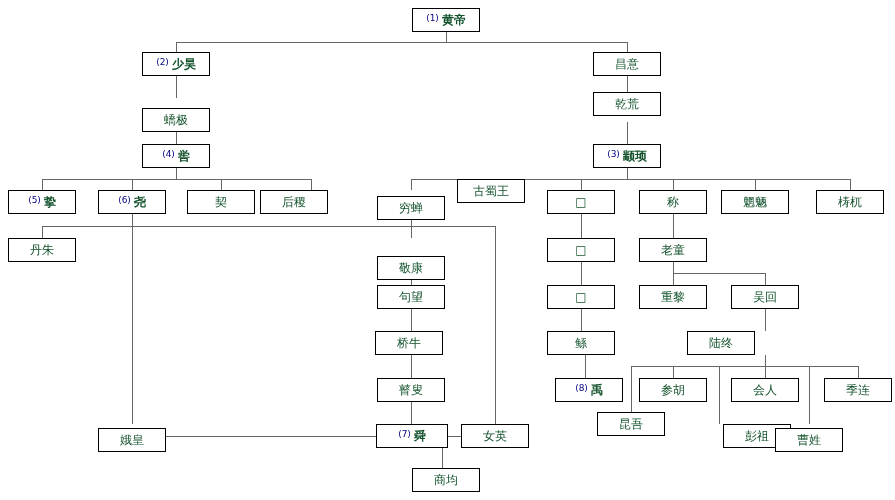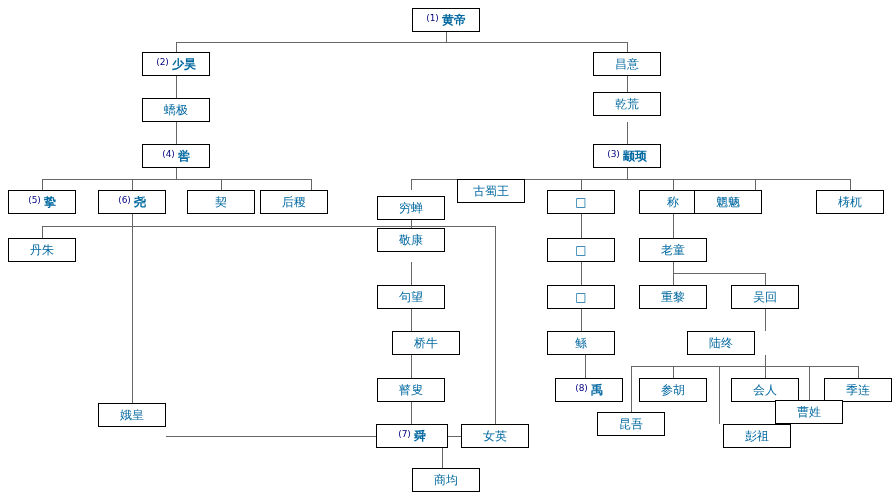--- a/index.html
+++ b/index.html
@@ -10,21 +10,21 @@
   }
   svg.edges { position:absolute; left:0; top:0; pointer-events:none; }
   .node {
     position:absolute; width:68px; height:24px;
     border:1px solid #000; background:#fff;
     display:flex; align-items:center; justify-content:center;
     font-size:12px; color:#000080; white-space:nowrap; line-height:1;
   }
   .node.wide { width:72px; }
   .node .num { font-size:9px; margin-right:3px; transform:translateY(-2px); color:#000080; }
-  .node .name { color:#0369a1; }
+  .node .name { color:#14532d; }
   .node.numbered .name { font-weight:bold; }
 </style>
 </head>
 <body>
 
 <div class="canvas">
 
   <svg class="edges" width="895" height="500" shape-rendering="crispEdges">
     <g stroke="#666666" stroke-width="1">
 
@@ -101,21 +101,21 @@
   </div>
 
   <div class="node numbered" style="left:142px;top:52px">
     <span class="num">(2)</span>
     <span class="name">少昊</span>
   </div>
   <div class="node" style="left:593px;top:52px">
     <span class="name">昌意</span>
   </div>
 
-  <div class="node" style="left:142px;top:98px">
+  <div class="node" style="left:142px;top:108px">
     <span class="name">蟜极</span>
   </div>
   <div class="node" style="left:593px;top:92px">
     <span class="name">乾荒</span>
   </div>
 
   <div class="node numbered" style="left:142px;top:144px">
     <span class="num">(4)</span>
     <span class="name">喾</span>
   </div>
@@ -143,31 +143,31 @@
   </div>
   <div class="node" style="left:457px;top:179px">
     <span class="name">古蜀王</span>
   </div>
   <div class="node" style="left:547px;top:190px">
     <span class="name">□</span>
   </div>
   <div class="node" style="left:639px;top:190px">
     <span class="name">称</span>
   </div>
-  <div class="node" style="left:694px;top:190px">
+  <div class="node" style="left:721px;top:190px">
     <span class="name">魍魉</span>
   </div>
   <div class="node" style="left:816px;top:190px">
     <span class="name">梼杌</span>
   </div>
 
   <div class="node" style="left:8px;top:238px">
     <span class="name">丹朱</span>
   </div>
-  <div class="node" style="left:377px;top:228px">
+  <div class="node" style="left:377px;top:256px">
     <span class="name">敬康</span>
   </div>
   <div class="node" style="left:547px;top:238px">
     <span class="name">□</span>
   </div>
   <div class="node" style="left:639px;top:238px">
     <span class="name">老童</span>
   </div>
 
   <div class="node" style="left:377px;top:285px">
@@ -176,21 +176,21 @@
   <div class="node" style="left:547px;top:285px">
     <span class="name">□</span>
   </div>
   <div class="node" style="left:639px;top:285px">
     <span class="name">重黎</span>
   </div>
   <div class="node" style="left:731px;top:285px">
     <span class="name">吴回</span>
   </div>
 
-  <div class="node" style="left:392px;top:331px">
+  <div class="node" style="left:375px;top:331px">
     <span class="name">桥牛</span>
   </div>
   <div class="node" style="left:547px;top:331px">
     <span class="name">鲧</span>
   </div>
   <div class="node" style="left:687px;top:331px">
     <span class="name">陆终</span>
   </div>
 
   <div class="node" style="left:377px;top:378px">
@@ -203,37 +203,37 @@
   <div class="node" style="left:639px;top:378px">
     <span class="name">参胡</span>
   </div>
   <div class="node" style="left:731px;top:378px">
     <span class="name">会人</span>
   </div>
   <div class="node" style="left:824px;top:378px">
     <span class="name">季连</span>
   </div>
 
-  <div class="node" style="left:98px;top:403px">
+  <div class="node" style="left:98px;top:428px">
     <span class="name">娥皇</span>
   </div>
   <div class="node numbered wide" style="left:376px;top:424px">
     <span class="num">(7)</span>
     <span class="name">舜</span>
   </div>
   <div class="node" style="left:461px;top:424px">
     <span class="name">女英</span>
   </div>
   <div class="node" style="left:597px;top:412px">
     <span class="name">昆吾</span>
   </div>
   <div class="node" style="left:723px;top:424px">
     <span class="name">彭祖</span>
   </div>
-  <div class="node" style="left:775px;top:400px">
+  <div class="node" style="left:775px;top:428px">
     <span class="name">曹姓</span>
   </div>
 
   <div class="node" style="left:412px;top:468px">
     <span class="name">商均</span>
   </div>
 
 </div>
 
 </body></html>

